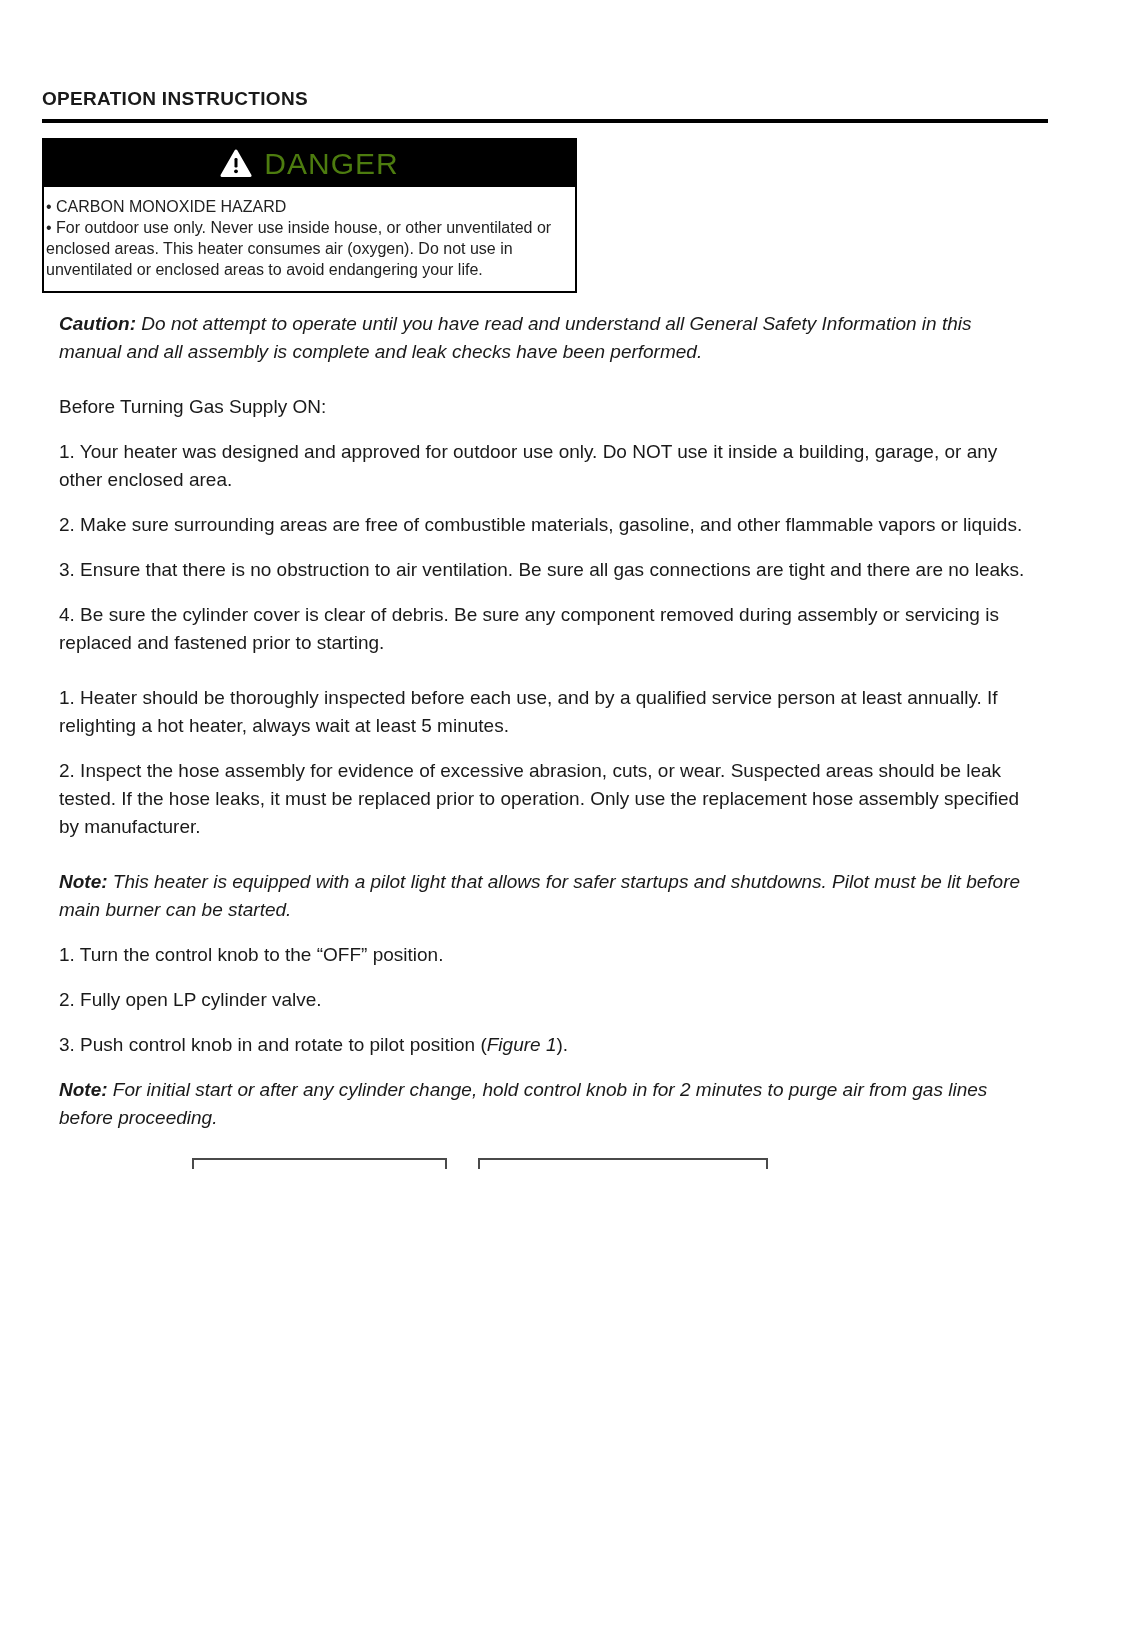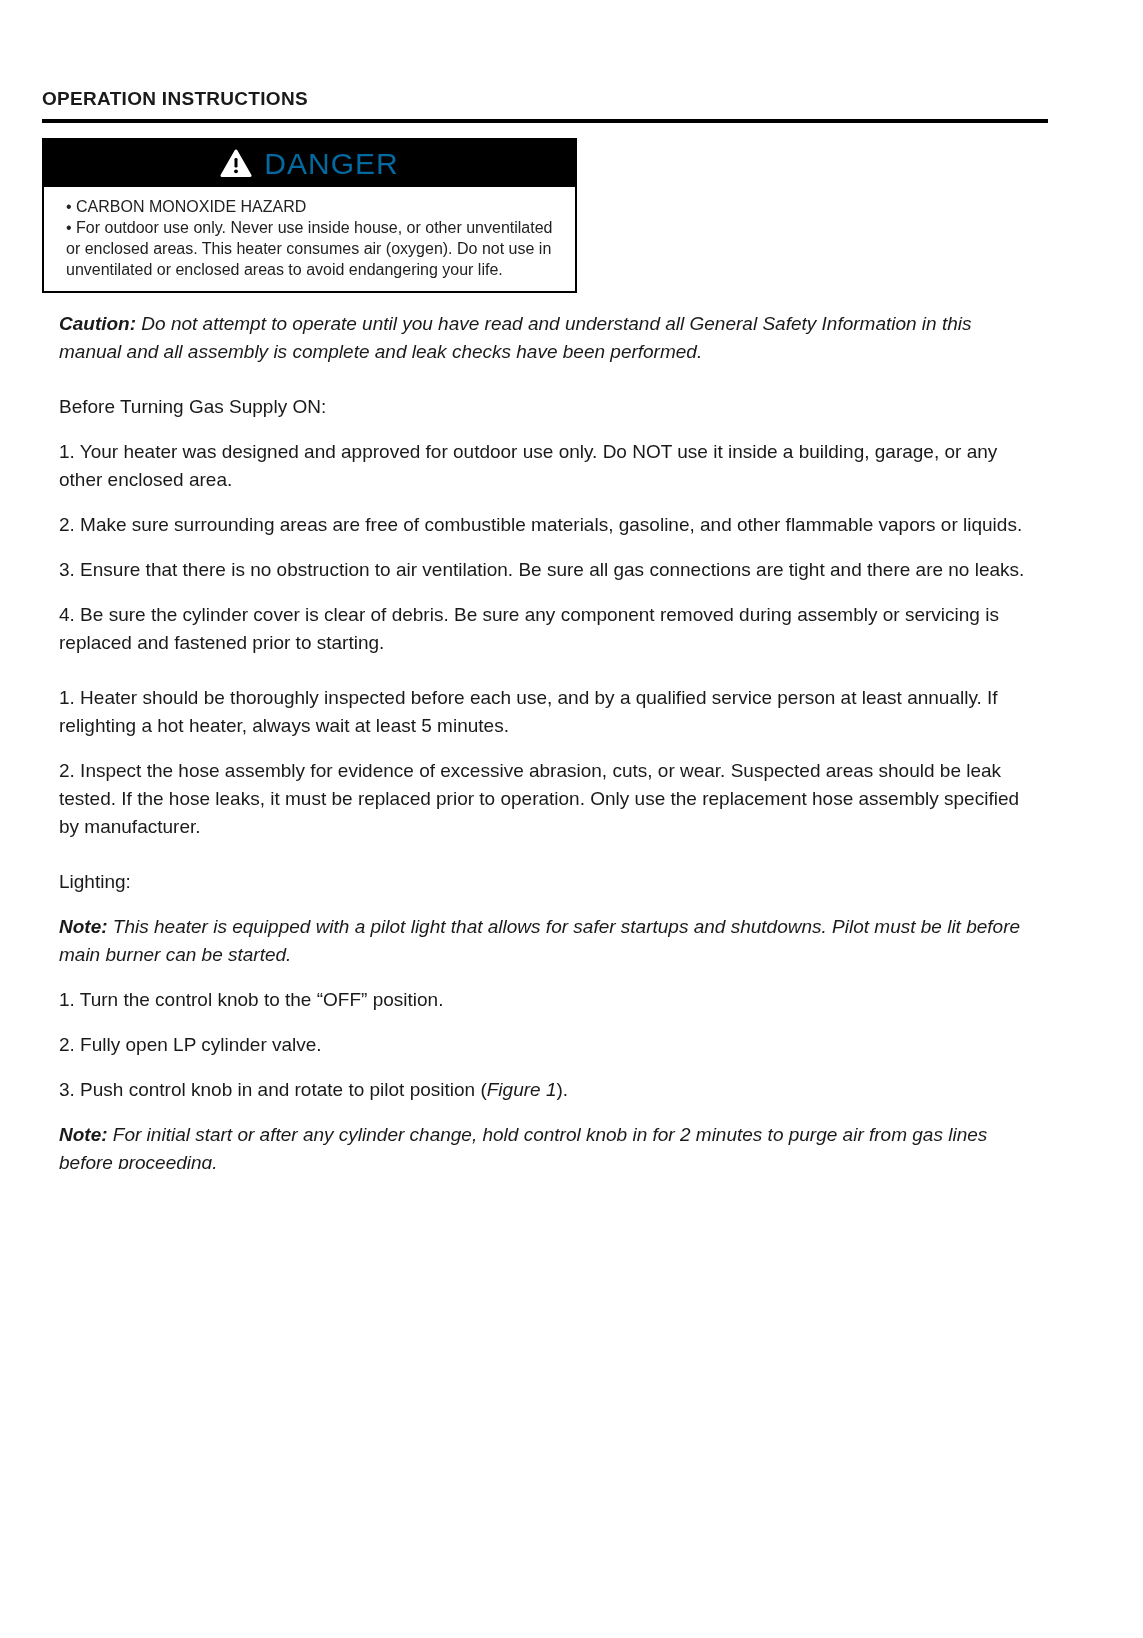--- a/index.html
+++ b/index.html
@@ -4,23 +4,23 @@
 <style>
   html,body{margin:0;padding:0;background:#ffffff;}
   .page{
     position:relative;width:1143px;height:1169px;background:#fff;
     font-family:"Liberation Sans", sans-serif;color:#1a1a1a;overflow:hidden;
   }
   .content{position:absolute;left:42px;top:88px;width:1006px;}
   .title-block{border-bottom:4px solid #000;padding-bottom:9px;}
   .title{font-size:19px;font-weight:bold;letter-spacing:.3px;margin:0;}
   .danger-box{width:531px;border:2px solid #000;margin-top:15px;}
-  .danger-header{background:#000;color:#0369a1;display:flex;align-items:center;justify-content:center;gap:12px;height:47px;}
+  .danger-header{background:#000;color:#4d7c0f;display:flex;align-items:center;justify-content:center;gap:12px;height:47px;}
   .danger-title{font-size:30px;letter-spacing:1px;font-weight:400;}
-  .danger-body{padding:9px 13px 11px 22px;font-size:16px;line-height:21px;color:#222;}
+  .danger-body{padding:9px 13px 11px 2px;font-size:16px;line-height:21px;color:#222;}
   .danger-body p{margin:0;}
   p.body{margin:17px;font-size:19px;line-height:28px;}
   .caution{margin-top:22px;font-style:italic;}
   .bold{font-weight:bold;}
   .italic{font-style:italic;}
   .section{margin-top:27px;}
   .figures{margin-top:26px;display:flex;align-items:flex-start;}
   .figbox{border:2px solid #4a4a4a;background:#fff;}
   .fig1{margin-left:150px;width:251px;height:251px;}
   .fig2{margin-left:31px;width:286px;height:251px;}
@@ -68,21 +68,20 @@
       <p class="body">3. Ensure that there is no obstruction to air ventilation. Be sure all gas connections are tight and there are no leaks.</p>
       <p class="body">4. Be sure the cylinder cover is clear of debris. Be sure any component removed during assembly or servicing is replaced and fastened prior to starting.</p>
     </div>
 
     <div class="section">
       <p class="body">1. Heater should be thoroughly inspected before each use, and by a qualified service person at least annually. If relighting a hot heater, always wait at least 5 minutes.</p>
       <p class="body">2. Inspect the hose assembly for evidence of excessive abrasion, cuts, or wear. Suspected areas should be leak tested. If the hose leaks, it must be replaced prior to operation. Only use the replacement hose assembly specified by manufacturer.</p>
     </div>
 
     <div class="section">
-      <p class="body">Lighting:</p>
       <p class="body"><span class="bold italic">Note:</span><span class="italic"> This heater is equipped with a pilot light that allows for safer startups and shutdowns. Pilot must be lit before main burner can be started.</span></p>
       <p class="body">1. Turn the control knob to the “OFF” position.</p>
       <p class="body">2. Fully open LP cylinder valve.</p>
       <p class="body"><span>3. Push control knob in and rotate to pilot position (</span><span class="italic">Figure 1</span><span>).</span></p>
       <p class="body"><span class="bold italic">Note:</span><span class="italic"> For initial start or after any cylinder change, hold control knob in for 2 minutes to purge air from gas lines before proceeding.</span></p>
     </div>
 
     <div class="figures">
 
       <div class="figbox fig1">

